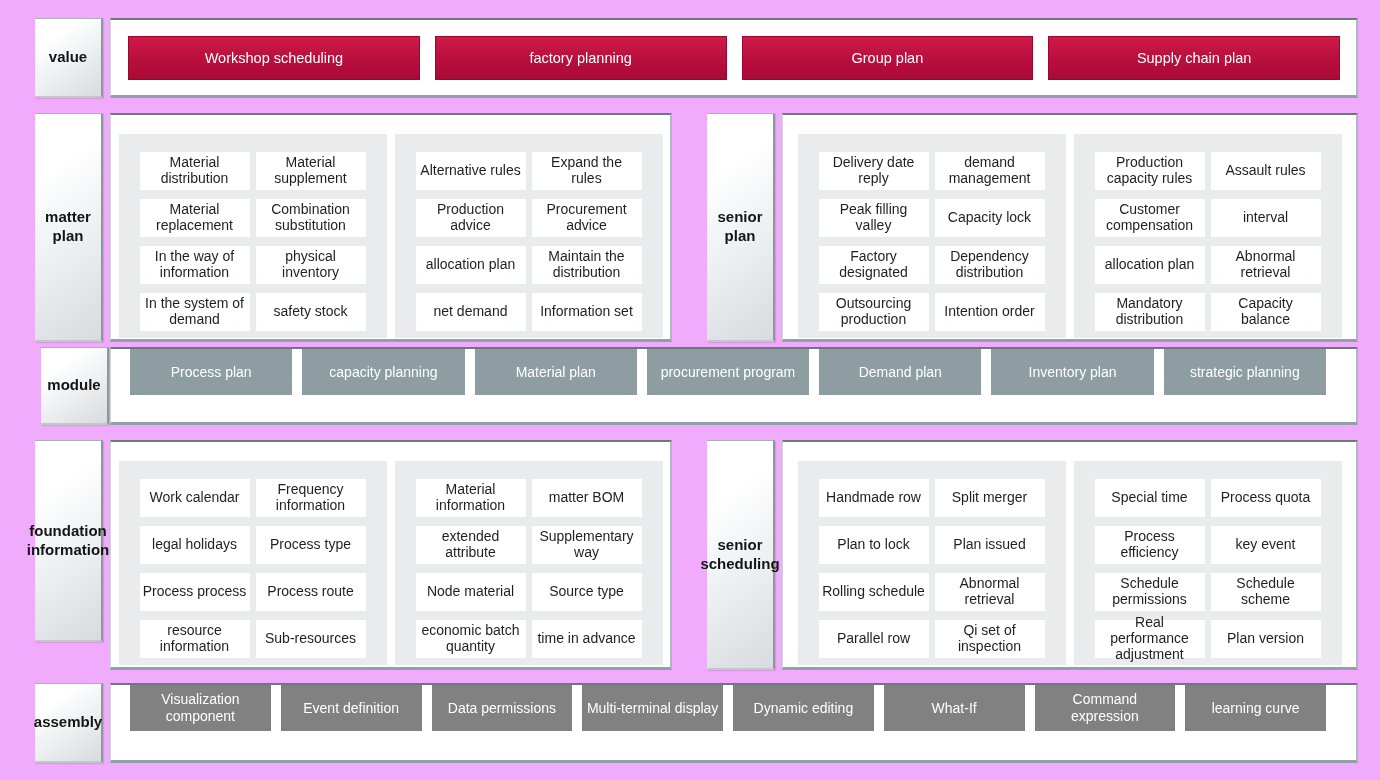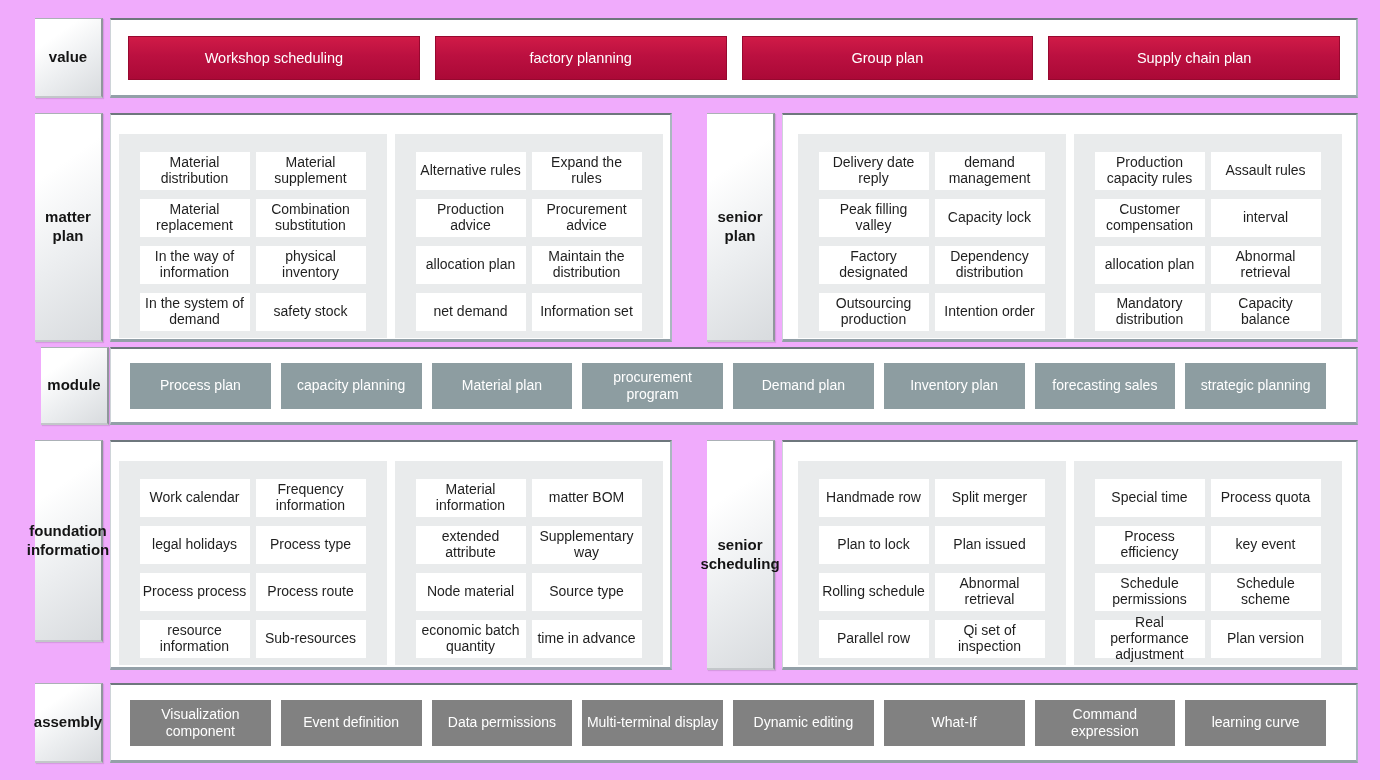--- a/index.html
+++ b/index.html
@@ -60,21 +60,21 @@
     background:#ffffff;
     display:flex; align-items:center; justify-content:center;
     text-align:center;
     font-size:14px; line-height:1.14; color:#1f1f1f;
     padding:0 3px;
     overflow:visible;
     overflow-wrap:break-word; word-break:break-word;
   }
 
   
-  .bar-row { display:flex; align-items:center; gap:10px; height:100%; padding:0 30px 0 19px; }
+  .bar-row { display:flex; gap:10px; height:100%; padding:0 30px 0 19px; }
   .box-module, .box-assembly {
     flex:1; height:46px;
     display:flex; align-items:center; justify-content:center;
     color:#ffffff; font-size:14px; line-height:1.2; text-align:center;
     padding:0 4px;
   }
   .box-module  { background:#8d9da1; }
   .box-assembly{ background:#818181; }
 </style>
 </head>
@@ -146,21 +146,20 @@
 
   <div class="row-label" style="left:41px;top:347px;width:68px;height:78px">module</div>
   <div class="container" style="left:110px;top:347px;width:1248px;height:78px">
     <div class="bar-row">
       <div class="box-module">Process plan</div>
       <div class="box-module">capacity planning</div>
       <div class="box-module">Material plan</div>
       <div class="box-module">procurement program</div>
       <div class="box-module">Demand plan</div>
       <div class="box-module">Inventory plan</div>
-      <div class="box-module">forecasting sales</div>
       <div class="box-module">strategic planning</div>
     </div>
   </div>
 
   <div class="row-label" style="left:35px;top:440px;width:68px;height:202px">foundation information</div>
   <div class="container" style="left:110px;top:440px;width:562px;height:230px">
     <div class="group-body">
       <div class="panel">
         <div class="cell">Work calendar</div>
         <div class="cell">Frequency information</div>

